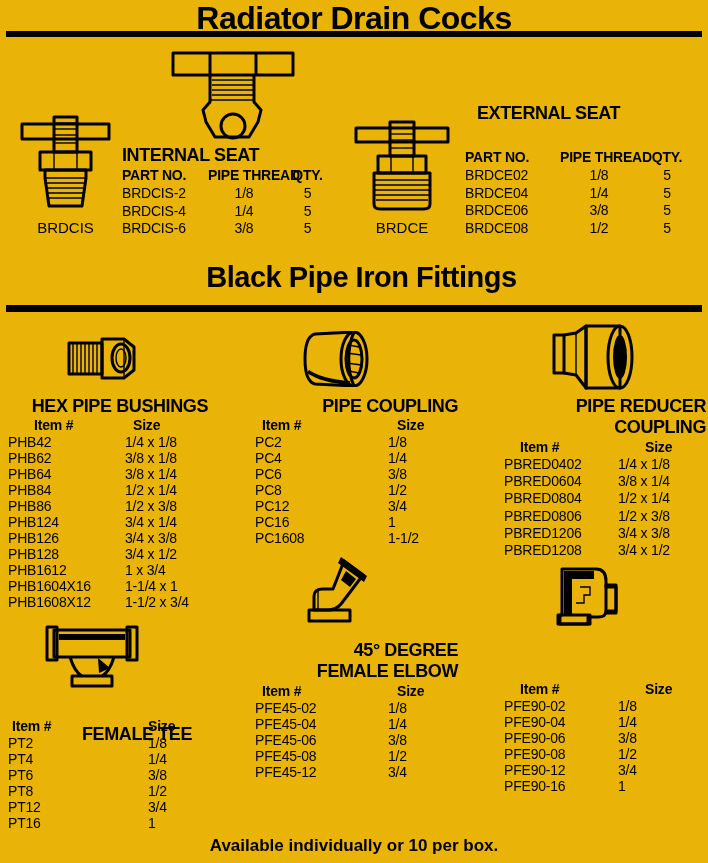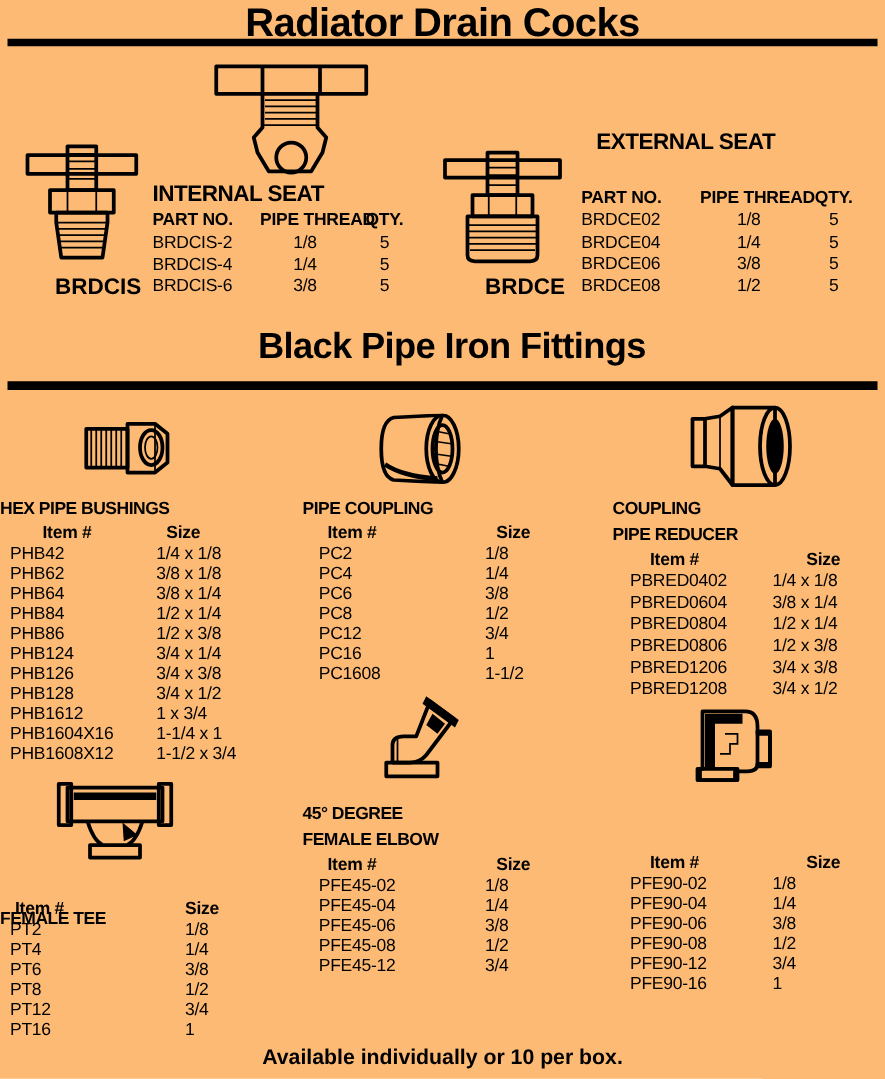--- a/index.html
+++ b/index.html
@@ -1,35 +1,35 @@
 <!DOCTYPE html>
 <html><head>
 <meta charset="utf-8">
 <style>
   * { margin:0; padding:0; box-sizing:border-box; }
   html,body { background:#fff; }
   body {
     width:708px; height:863px; position:relative; overflow:hidden;
     color:#000; font-family:"Liberation Sans","DejaVu Sans",sans-serif;
   }
-  .page { position:absolute; inset:0; background:#fdba74; }
+  .page { position:absolute; inset:0; background:#eab308; }
   .abs { position:absolute; }
 
   .big-title { position:absolute; left:0; width:100%; text-align:center;
     font-weight:bold; letter-spacing:-0.5px; }
   #title1 { top:0px; font-size:32px; }
   #title2 { top:261px; font-size:29px;padding-left:15px; }
   .rule { position:absolute; left:6px; right:6px; height:6px; background:#000; }
   #rule1 { top:31px; }
   #rule2 { top:305px; height:7px; }
 
   .sec-heading { position:absolute; font-weight:bold; font-size:18px; letter-spacing:-0.4px; }
-  .prod-label { position:absolute; font-weight:bold; font-size:18px; text-align:right; }
-
-  .tbl-title { position:absolute; font-weight:bold; font-size:14px; text-align:left;
+  .prod-label { position:absolute; font-weight:normal; font-size:15px; text-align:center; }
+
+  .tbl-title { position:absolute; font-weight:bold; font-size:18px; text-align:right;
     line-height:20.5px; letter-spacing:-0.4px; }
 
   figure { position:absolute; }
   figure svg { width:100%; height:100%; display:block; }
 
   
   .thead { font-weight:bold; }
   .thead, .trow { display:grid; }
   .tcell, .thead span { display:block; white-space:nowrap; }
 
@@ -412,22 +412,22 @@
     <svg viewBox="0 0 85 72">
       <rect class="ink" x="4" y="14" width="10" height="38"></rect>
       <path class="ink" d="M14 14 L26 12 L36 5 L36 67 L26 54 L14 52"></path>
       <rect class="ink" x="36" y="5" width="34" height="62"></rect>
       <ellipse class="ink" cx="70" cy="36" rx="12" ry="31"></ellipse>
       <ellipse class="ink-fill" cx="70" cy="36" rx="7" ry="22"></ellipse>
       <line class="ink-thin" x1="26" y1="12" x2="26" y2="54"></line>
     </svg>
   </figure>
   <div class="tbl-title" style="left:490px;top:396px;width:216px;">
+    <div>PIPE REDUCER</div>
     <div>COUPLING</div>
-    <div>PIPE REDUCER</div>
   </div>
   <section class="abs t2 g-c hpC dpad12 rh17" style="left:492px;top:439px;width:214px;">
     <div class="thead">
       <span>Item #</span>
       <span>Size</span>
     </div>
     <div>
         <div class="trow">
           <span class="tcell">PBRED0402</span>
           <span class="tcell">1/4 x 1/8</span>

